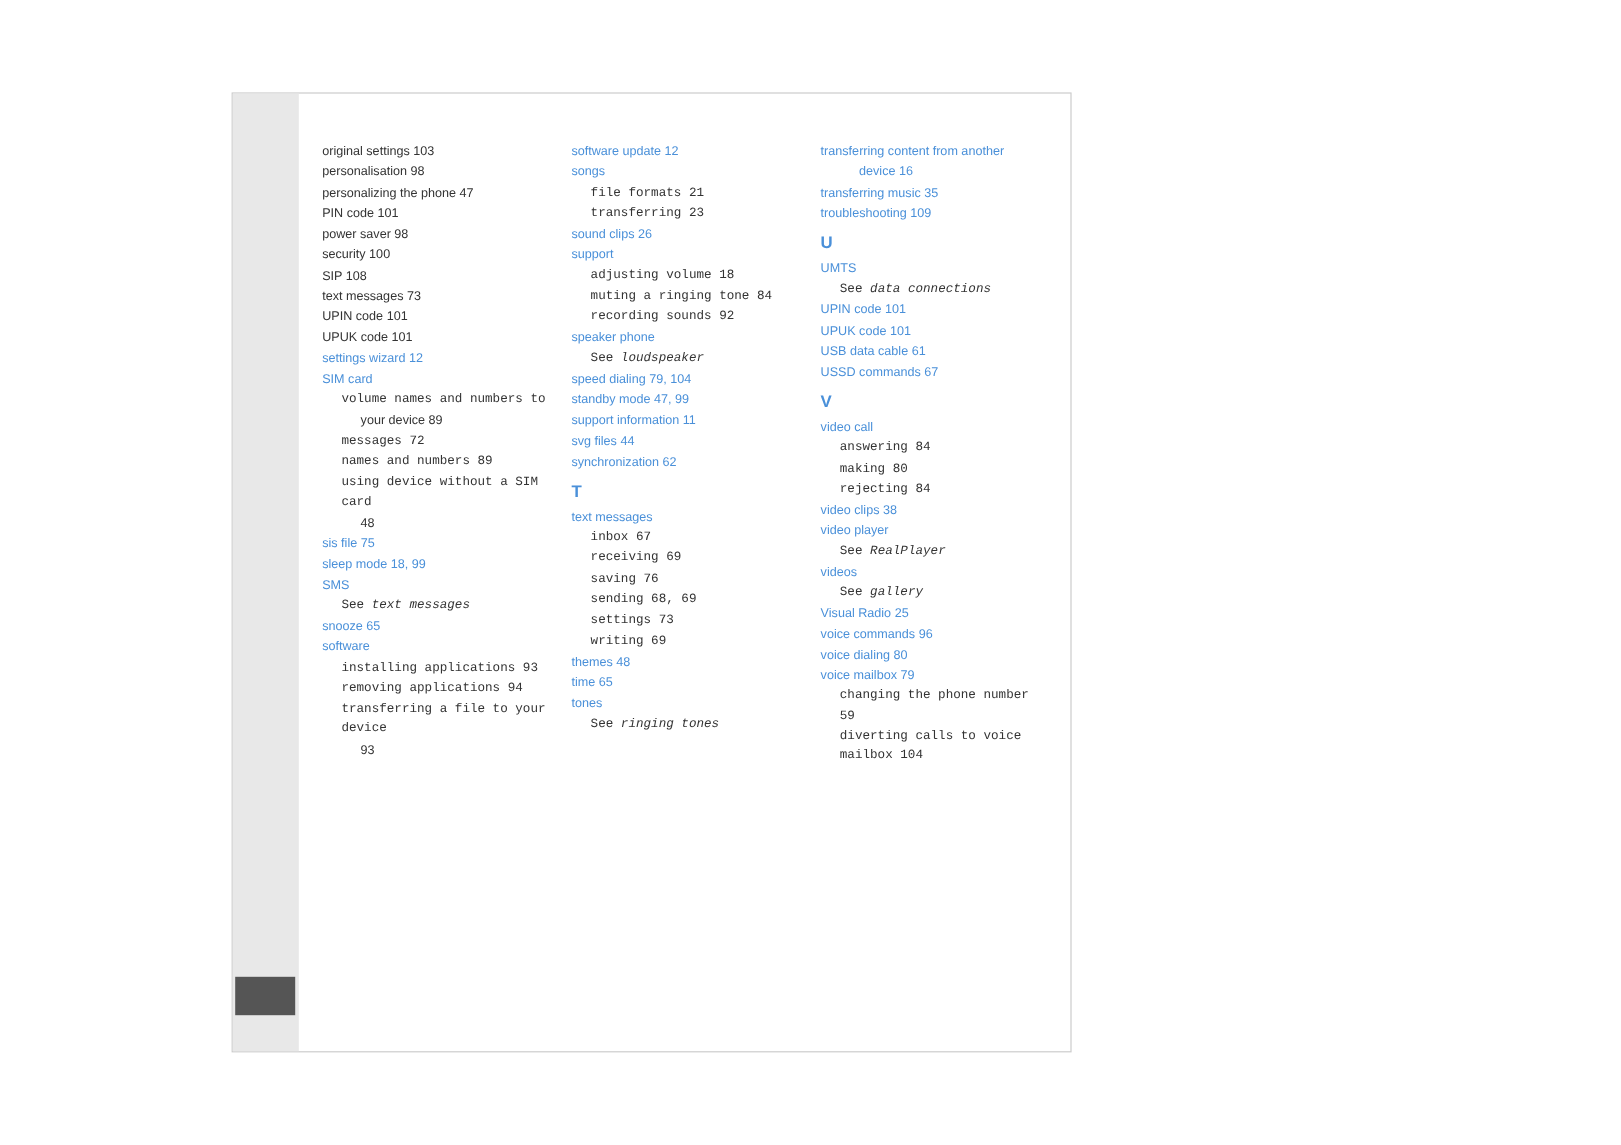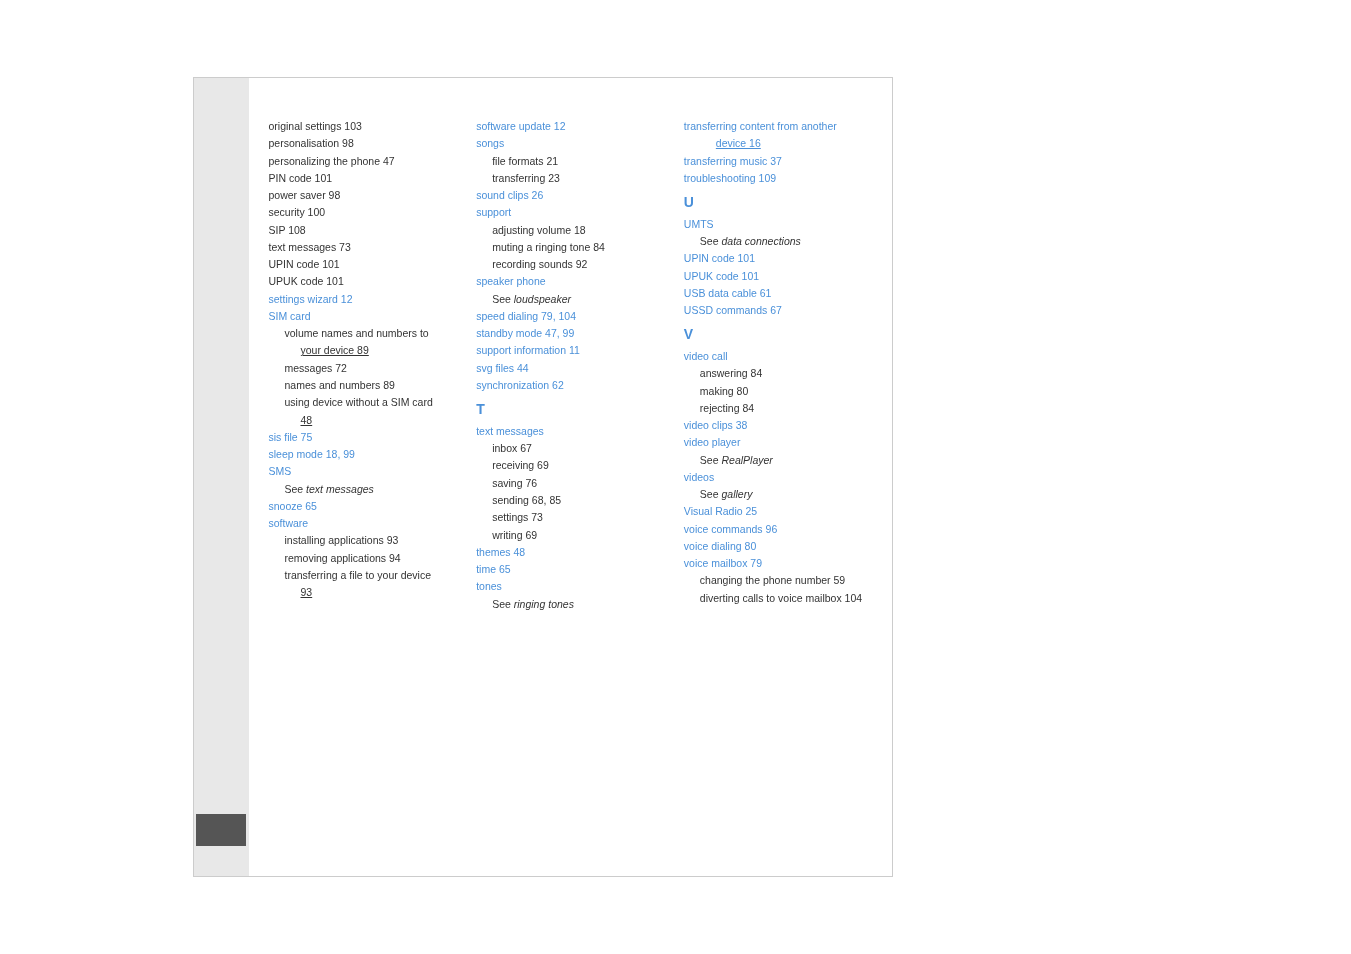--- a/index.html
+++ b/index.html
@@ -71,25 +71,25 @@
     }
 
     .index-entry {
       color: #333333;
       display: block;
       margin-bottom: 1px;
     }
 
     .index-entry.indented-1 {
       padding-left: 16px;
+      font-family: Liberation Mono, monospace;
     }
 
     .index-entry.indented-2 {
       padding-left: 32px;
-      text-decoration: underline;
     }
 
     .link {
       color: #4a90d9;
     }
 
     .section-heading {
       font-size: 14px;
       font-weight: bold;
       color: #4a90d9;
@@ -152,32 +152,32 @@
           <span class="index-entry link">speed dialing  79, 104</span>
           <span class="index-entry link">standby mode  47, 99</span>
           <span class="index-entry link">support information  11</span>
           <span class="index-entry link">svg files  44</span>
           <span class="index-entry link">synchronization  62</span>
           <span class="section-heading">T</span>
           <span class="index-entry link">text messages</span>
           <span class="index-entry indented-1">inbox  67</span>
           <span class="index-entry indented-1">receiving  69</span>
           <span class="index-entry indented-1">saving  76</span>
-          <span class="index-entry indented-1">sending  68, 85</span>
+          <span class="index-entry indented-1">sending  68, 69</span>
           <span class="index-entry indented-1">settings  73</span>
           <span class="index-entry indented-1">writing  69</span>
           <span class="index-entry link">themes  48</span>
           <span class="index-entry link">time  65</span>
           <span class="index-entry link">tones</span>
           <span class="index-entry indented-1">See <em>ringing tones</em></span>
         </div>
       <div class="column" id="col3">
           <span class="index-entry link">transferring content from another</span>
           <span class="index-entry indented-2 link">device  16</span>
-          <span class="index-entry link">transferring music  37</span>
+          <span class="index-entry link">transferring music  35</span>
           <span class="index-entry link">troubleshooting  109</span>
           <span class="section-heading">U</span>
           <span class="index-entry link">UMTS</span>
           <span class="index-entry indented-1">See <em>data connections</em></span>
           <span class="index-entry link">UPIN code  101</span>
           <span class="index-entry link">UPUK code  101</span>
           <span class="index-entry link">USB data cable  61</span>
           <span class="index-entry link">USSD commands  67</span>
           <span class="section-heading">V</span>
           <span class="index-entry link">video call</span>

